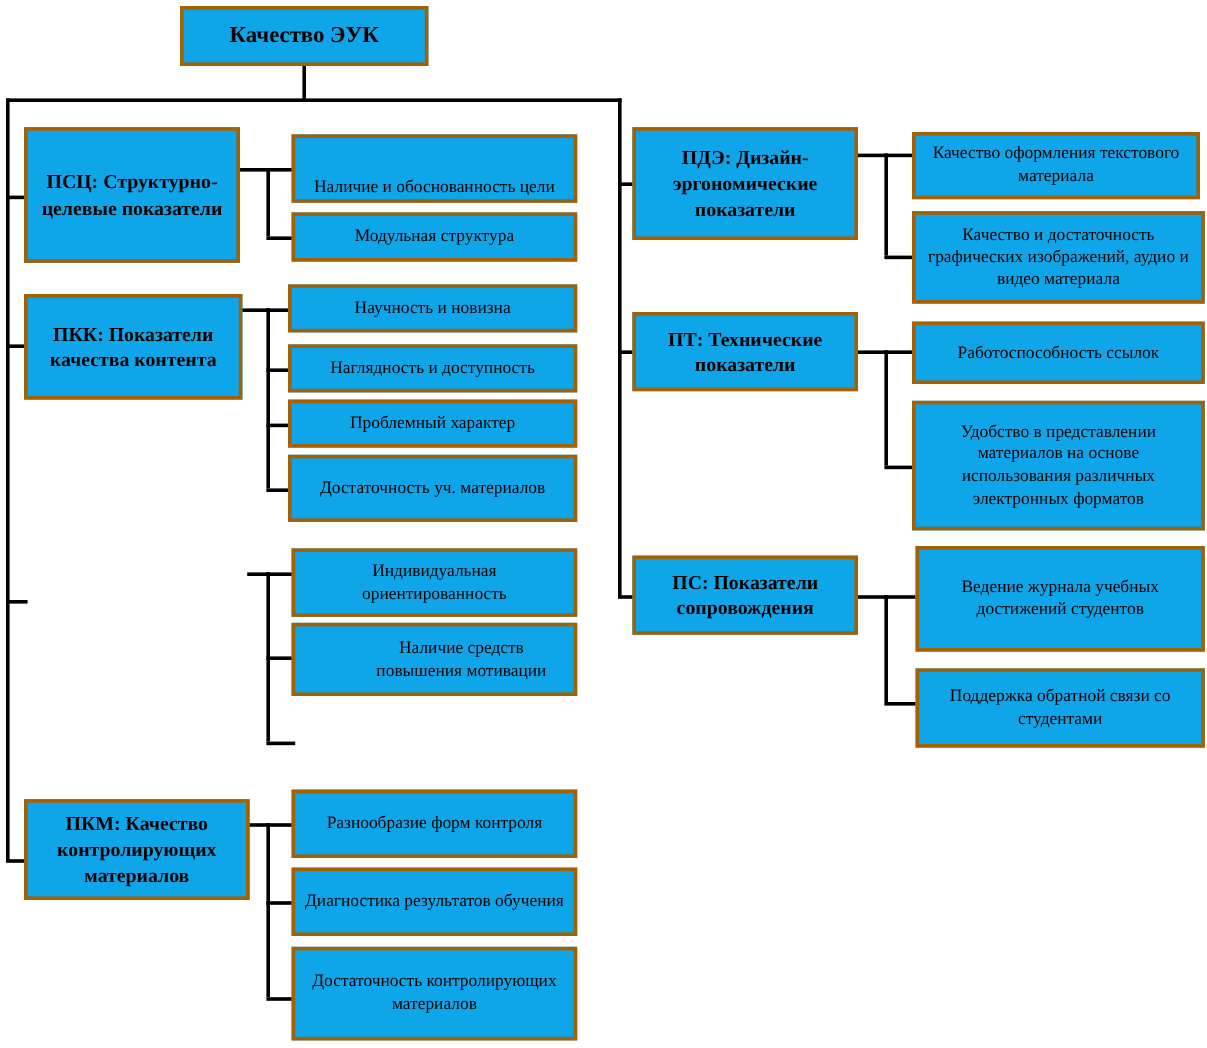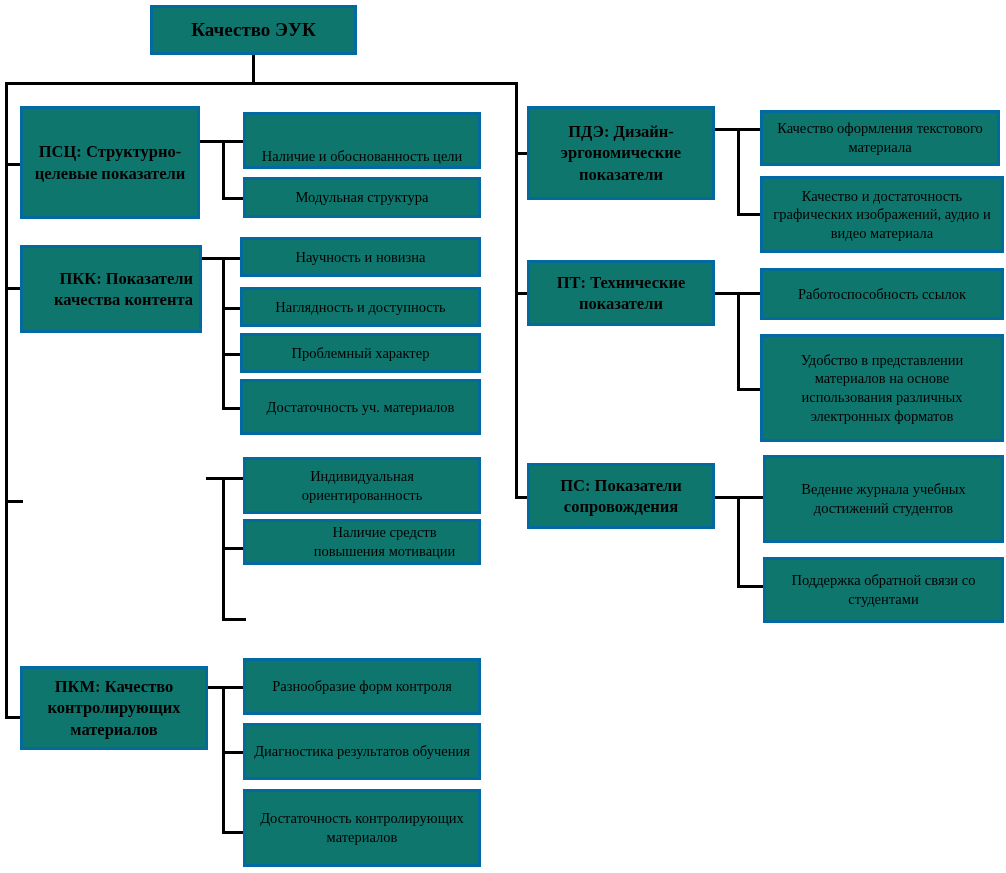--- a/index.html
+++ b/index.html
@@ -14,22 +14,22 @@
   #canvas {
     position: relative;
     width: 1006px;
     height: 873px;
     background: #ffffff;
     overflow: hidden;
   }
   .box {
     position: absolute;
     box-sizing: border-box;
-    border: 2px solid #0369a1;
-    background: #0f766e;
+    border: 2px solid #a16207;
+    background: #0ea5e9;
     display: flex;
     align-items: center;
     justify-content: center;
     text-align: center;
     line-height: 1.28;
     z-index: 5;
   }
   .box span {
     display: block;
     padding: 0 6px;
@@ -118,21 +118,21 @@
   <div class="ln h" style="left:737px; top:496px; width:26px;"></div>
   <div class="ln h" style="left:737px; top:585px; width:26px;"></div>
 
   <div class="box root" style="left:150px; top:5px; width:207px; height:50px;">
     <span>Качество ЭУК</span>
   </div>
 
   <div class="box cat" style="left:20px; top:106px; width:180px; height:113px;">
     <span>ПСЦ: Структурно-целевые показатели</span>
   </div>
-  <div class="box cat" style="left:20px; top:245px; width:182px; height:88px;text-align:right;">
+  <div class="box cat" style="left:20px; top:245px; width:182px; height:88px;">
     <span>ПКК: Показатели качества контента</span>
   </div>
   <div class="box cat" style="left:20px; top:666px; width:188px; height:84px;">
     <span>ПКМ: Качество контролирующих материалов</span>
   </div>
 
   <div class="box leaf" style="left:243px; top:112px; width:238px; height:57px;align-items:flex-end;">
     <span>Наличие и обоснованность цели</span>
   </div>
   <div class="box leaf" style="left:243px; top:177px; width:238px; height:41px;">
@@ -148,21 +148,21 @@
   <div class="box leaf" style="left:240px; top:333px; width:241px; height:40px;">
     <span>Проблемный характер</span>
   </div>
   <div class="box leaf" style="left:240px; top:379px; width:241px; height:56px;">
     <span>Достаточность уч. материалов</span>
   </div>
 
   <div class="box leaf" style="left:243px; top:457px; width:238px; height:57px;">
     <span>Индивидуальная ориентированность</span>
   </div>
-  <div class="box leaf" style="left:243px; top:519px; width:238px; height:46px;padding-left:45px;">
+  <div class="box leaf" style="left:243px; top:519px; width:238px; height:61px;padding-left:45px;">
     <span>Наличие средств повышения мотивации</span>
   </div>
 
   <div class="box leaf" style="left:243px; top:658px; width:238px; height:57px;">
     <span>Разнообразие форм контроля</span>
   </div>
   <div class="box leaf" style="left:243px; top:723px; width:238px; height:57px;">
     <span>Диагностика результатов обучения</span>
   </div>
   <div class="box leaf" style="left:243px; top:789px; width:238px; height:78px;">

